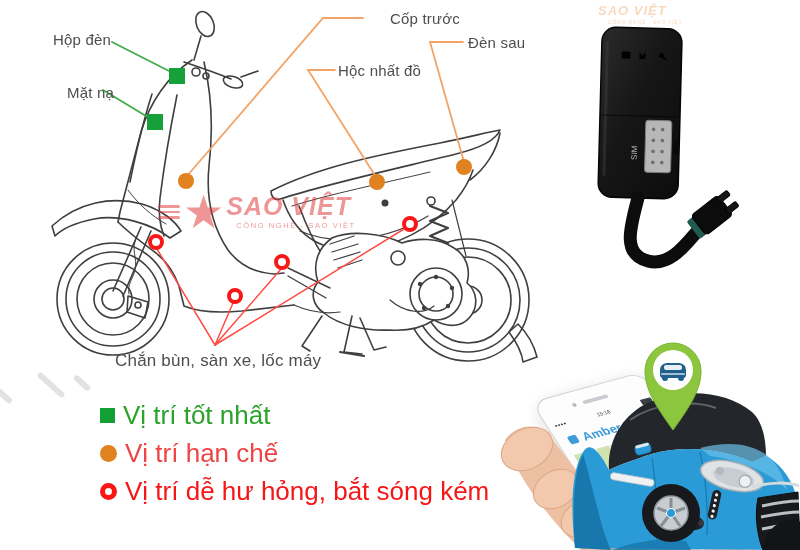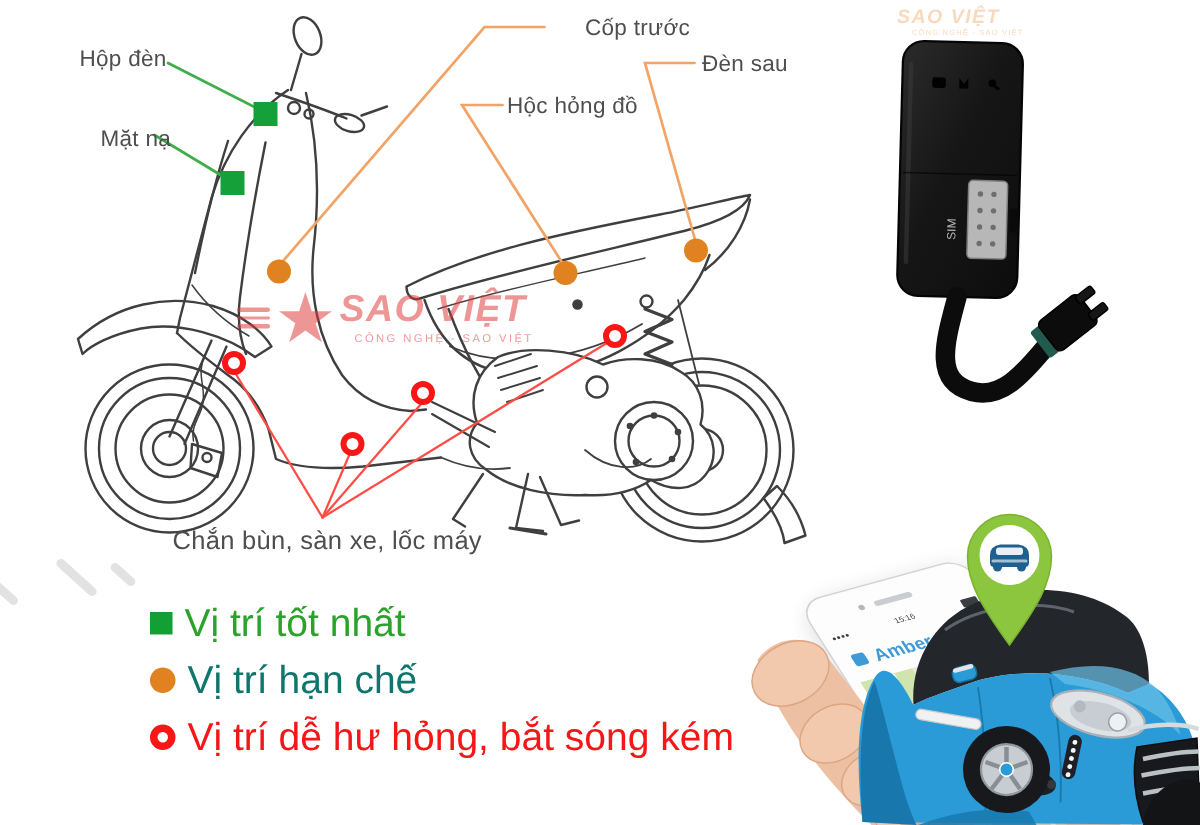--- a/index.html
+++ b/index.html
@@ -25,21 +25,21 @@
   .lbl-den-sau{left:468px;top:34px;}
   .lbl-chan-bun{left:115px;top:351px;font-size:17px;color:#4e4e4e;}
   
   .legend{position:absolute;left:100px;top:400px;z-index:3;}
   .legend-row{display:flex;align-items:center;margin-bottom:7px;font-size:26px;font-weight:500;}
   .legend-row .sym{margin-right:8px;flex:0 0 auto;}
   .lg-square{width:15px;height:15px;background:#129f33;}
   .lg-dot{width:17px;height:17px;border-radius:50%;background:#e0821f;}
   .lg-ring{width:17px;height:17px;border-radius:50%;border:5px solid #f81616;background:#fff;box-sizing:border-box;}
   .lg-t1{color:#2ba32b;}
-  .lg-t2{color:#0f766e;}
+  .lg-t2{color:#ef4444;}
   .lg-t3{color:#f51717;}
   
   .marker{position:absolute;transform:translate(-50%,-50%);}
   .marker.green-square{width:16px;height:16px;background:#16a03a;}
   .marker.orange-dot{width:16px;height:16px;border-radius:50%;background:#e0821f;}
   .marker.red-ring{width:16px;height:16px;border-radius:50%;border:4.5px solid #f81616;background:#fff;box-sizing:border-box;}
   
   .wm-main{left:158px;top:192px;display:flex;align-items:center;color:#e03838;}
   .wm-star{font-size:46px;line-height:40px;margin-right:2px;}
   .wm-lines{display:flex;flex-direction:column;gap:3px;margin-right:3px;}
@@ -172,21 +172,21 @@
     </g>
   </svg>
 
   <div class="gray-slash" style="left:34px;top:382px;width:34px;"></div>
   <div class="gray-slash" style="left:72px;top:380px;width:20px;"></div>
   <div class="gray-slash" style="left:-8px;top:392px;width:22px;"></div>
 
   <div class="part-label lbl-hop-den">Hộp đèn</div>
   <div class="part-label lbl-mat-na">Mặt nạ</div>
   <div class="part-label lbl-cop-truoc">Cốp trước</div>
-  <div class="part-label lbl-hoc-dung-do">Hộc hỏng đồ</div>
+  <div class="part-label lbl-hoc-dung-do">Hộc nhất đồ</div>
   <div class="part-label lbl-den-sau">Đèn sau</div>
   <div class="part-label lbl-chan-bun">Chắn bùn, sàn xe, lốc máy</div>
 
   <div class="legend">
     <div class="legend-row">
       <span class="sym lg-square"></span>
       <span class="lg-t1">Vị trí tốt nhất</span>
     </div>
     <div class="legend-row">
       <span class="sym lg-dot"></span>

